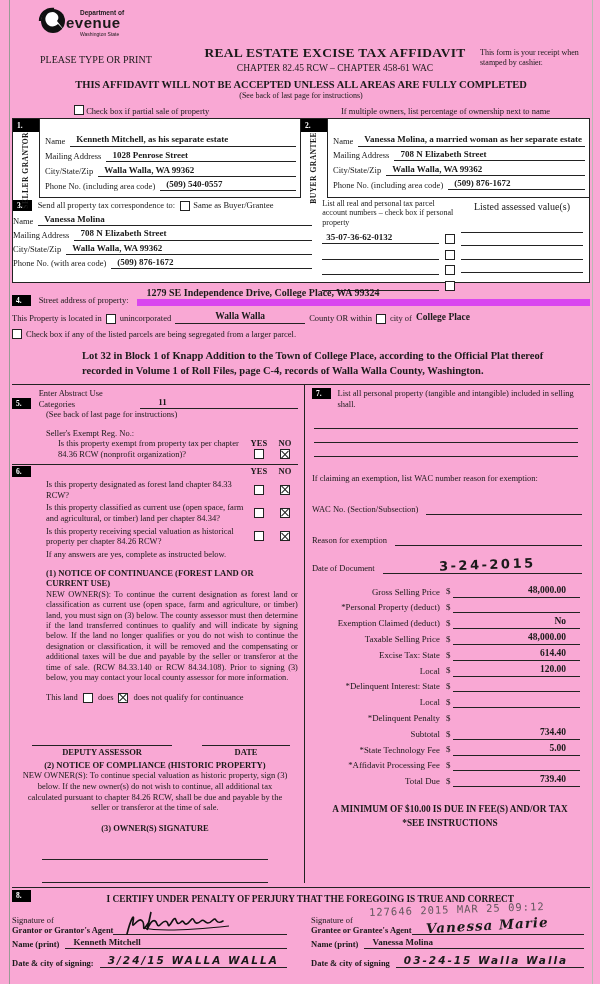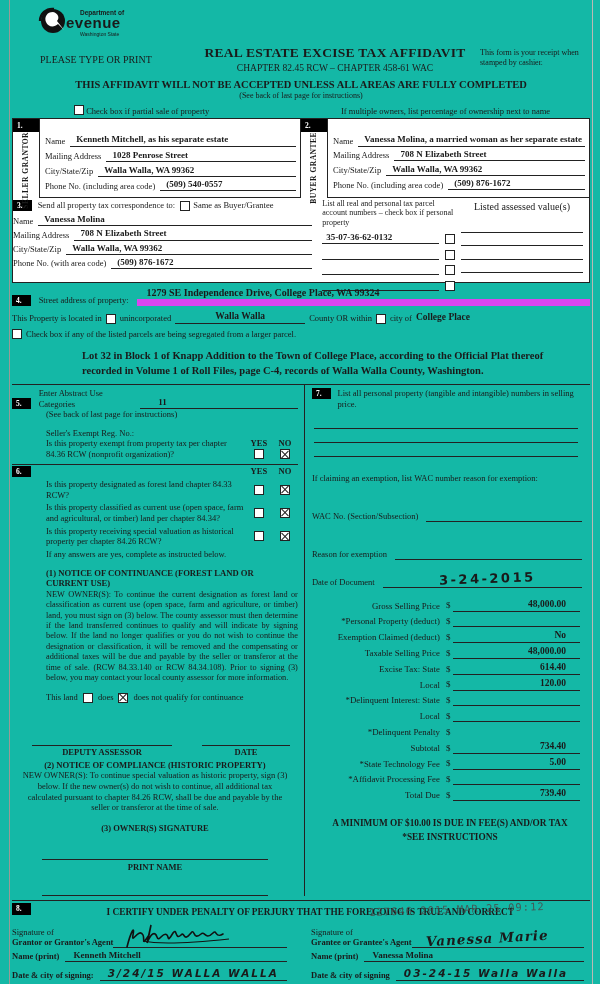--- a/index.html
+++ b/index.html
@@ -1,18 +1,18 @@
 <!DOCTYPE html>
 <html><head>
 <meta charset="utf-8">
 <style>
   html,body{margin:0;padding:0;background:#d8d8d4;}
   .page{
     position:relative;width:600px;height:984px;margin:0 auto;
-    background:#14b8a6;overflow:hidden;color:#1a1a1a;
+    background:#f9a8d4;overflow:hidden;color:#1a1a1a;
     font-family:"Liberation Serif", serif;font-size:8.5px;line-height:1.25;
     box-shadow:0 0 4px rgba(0,0,0,.4);
   }
   .page::before{content:"";position:absolute;left:9px;top:0;bottom:0;width:1px;background:#9a9a96;}
   .page::after{content:"";position:absolute;right:7px;top:0;bottom:0;width:1px;background:#b9b9b4;}
   .inner{position:absolute;left:12px;right:10px;top:0;}
 
   .b{font-weight:bold;}
 
   
@@ -89,21 +89,21 @@
   
   .cols{display:flex;border-top:1.3px solid #222;margin-top:2px;}
   .colL{width:50.5%;box-sizing:border-box;padding:3px 6px 0 0;}
   .colR{flex:1;border-left:1.3px solid #222;box-sizing:border-box;padding:3px 2px 0 7px;}
 
   .abs-row{display:flex;align-items:flex-end;}
   .abs-row .tab{margin-right:8px;}
   .abs-row .fval{width:150px;border-bottom:1px solid #222;font-weight:bold;font-size:9px;padding-left:18px;}
   .indent{padding-left:34px;}
   .q-table{display:flex;align-items:flex-start;}
-  .q-table .qtext{flex:1;}
+  .q-table .qtext{flex:1;margin-left:12px;}
   .yn{width:26px;flex:none;text-align:center;font-weight:bold;}
   .yn-label{font-weight:bold;}
   .qrow{display:flex;align-items:center;margin-top:2px;}
   .qrow .qtext{flex:1;padding-left:34px;}
   .qrow .yn{padding-top:1px;}
   .sec6-head{display:flex;align-items:flex-start;margin-top:3px;border-top:1.3px solid #222;padding-top:1px;}
   .sec6-head .sp{flex:1;}
   .notice1{margin-top:8px;padding-left:34px;}
   .notice-title{font-weight:bold;font-size:8.6px;}
   .notice-body{text-align:justify;font-size:8.3px;margin-top:1px;}
@@ -114,21 +114,21 @@
   .notice2{text-align:center;margin-top:2px;padding:0 8px;}
   .owners-sig{text-align:center;font-weight:bold;margin-top:10px;}
   .pn-line{border-top:1px solid #222;margin:26px 30px 0 30px;}
   .print-name{text-align:center;font-weight:bold;margin-top:2px;}
 
   .pp-row{display:flex;align-items:flex-start;}
   .pp-row .tab{margin-right:7px;}
   .pp-lines{margin:6px 10px 0 2px;}
   .pp-line{border-bottom:1px solid #222;height:13px;}
   .claim{margin-top:16px;}
-  .wac-row{display:flex;align-items:flex-end;margin-top:26px;}
+  .wac-row{display:flex;align-items:flex-end;margin-top:19px;}
   .wac-row .lbl{flex:none;padding-right:8px;}
   .wac-row .fval{flex:1;border-bottom:1px solid #222;font-weight:bold;font-size:9.5px;padding-left:10px;min-height:11px;margin-right:6px;}
   .handwrite{font-family:"DejaVu Sans",sans-serif;font-weight:bold;font-size:13px;letter-spacing:2.5px;transform:rotate(-2deg);display:inline-block;}
   .fees{margin-top:8px;}
   .fee-row{display:flex;align-items:flex-end;height:15.8px;}
   .fee-lbl{width:128px;flex:none;text-align:right;padding-right:6px;font-size:8.8px;}
   .fee-cur{flex:none;padding-right:3px;font-size:9px;}
   .fee-val{flex:1;border-bottom:1px solid #222;text-align:right;font-weight:bold;font-size:9.5px;padding-right:14px;margin-right:8px;min-height:11px;}
   .minnote{text-align:center;font-weight:bold;font-size:9.3px;margin-top:16px;line-height:1.5;}
 
@@ -397,28 +397,27 @@
           <div class="sigline sig-r">DATE</div>
         </div>
 
         <div class="notice2">
           <div class="notice-title">(2) NOTICE OF COMPLIANCE (HISTORIC PROPERTY)</div>
           <div>NEW OWNER(S):  To continue special valuation as historic property, sign (3) below.  If the new owner(s) do not wish to continue, all additional tax calculated pursuant to chapter 84.26 RCW, shall be due and payable by the seller or transferor at the time of sale.</div>
         </div>
 
         <div class="owners-sig">(3)  OWNER(S) SIGNATURE</div>
         <div class="pn-line"></div>
-        <div class="print-name">PRINT NAME</div>
         <div class="pn-line" style="margin-top:22px;"></div>
       </div>
 
       <div class="colR">
         <div class="pp-row">
           <span class="tab">7.</span>
-          <span>List all personal property (tangible and intangible) numbers in selling price.</span>
+          <span>List all personal property (tangible and intangible) included in selling shall.</span>
         </div>
         <div class="pp-lines">
           <div class="pp-line"></div>
           <div class="pp-line"></div>
           <div class="pp-line"></div>
         </div>
 
         <div class="claim">If claiming an exemption, list WAC number reason for exemption:</div>
 
         <div class="wac-row">

